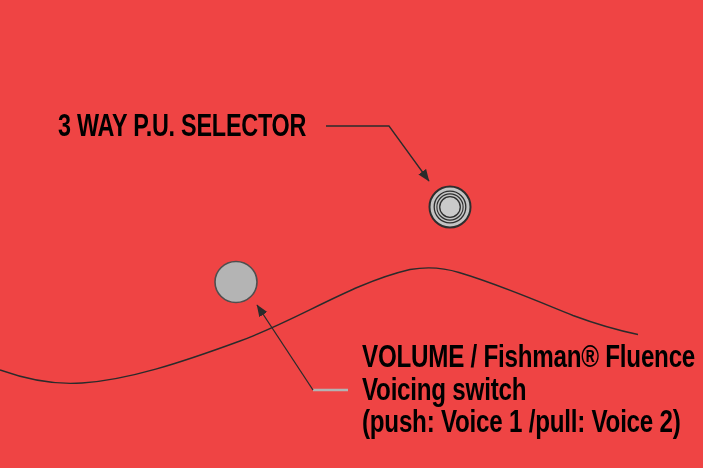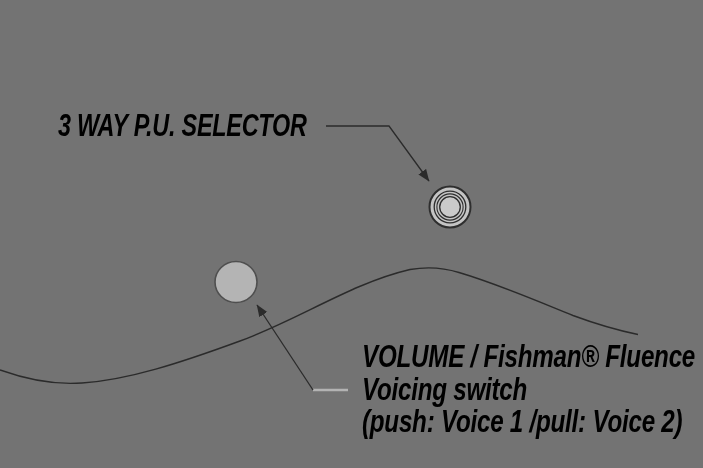--- a/index.html
+++ b/index.html
@@ -43,21 +43,21 @@
     left: 362px;
     top: 341px;
     font-size: 31px;
     line-height: 32.5px;
   }
   .volume-label .cond { transform: scaleX(0.78); }
 </style>
 </head>
 <body>
 
-<div class="stage" id="stage" style="background: #737373; color: rgb(0, 0, 0); font-style: italic;">
+<div class="stage" id="stage" style="background: #ef4444; color: rgb(0, 0, 0);">
 
   <svg width="703" height="468" viewBox="0 0 703 468">
     <defs>
       <marker id="arrowhead" markerUnits="userSpaceOnUse" markerWidth="16" markerHeight="12" refX="11.5" refY="4.75" orient="auto">
         <polygon points="0,0 12,4.75 0,9.5" fill="#2b2b2b"></polygon>
       </marker>
     </defs>
 
     <path d="M 0,370
              C 28,380 55,385 82,383

